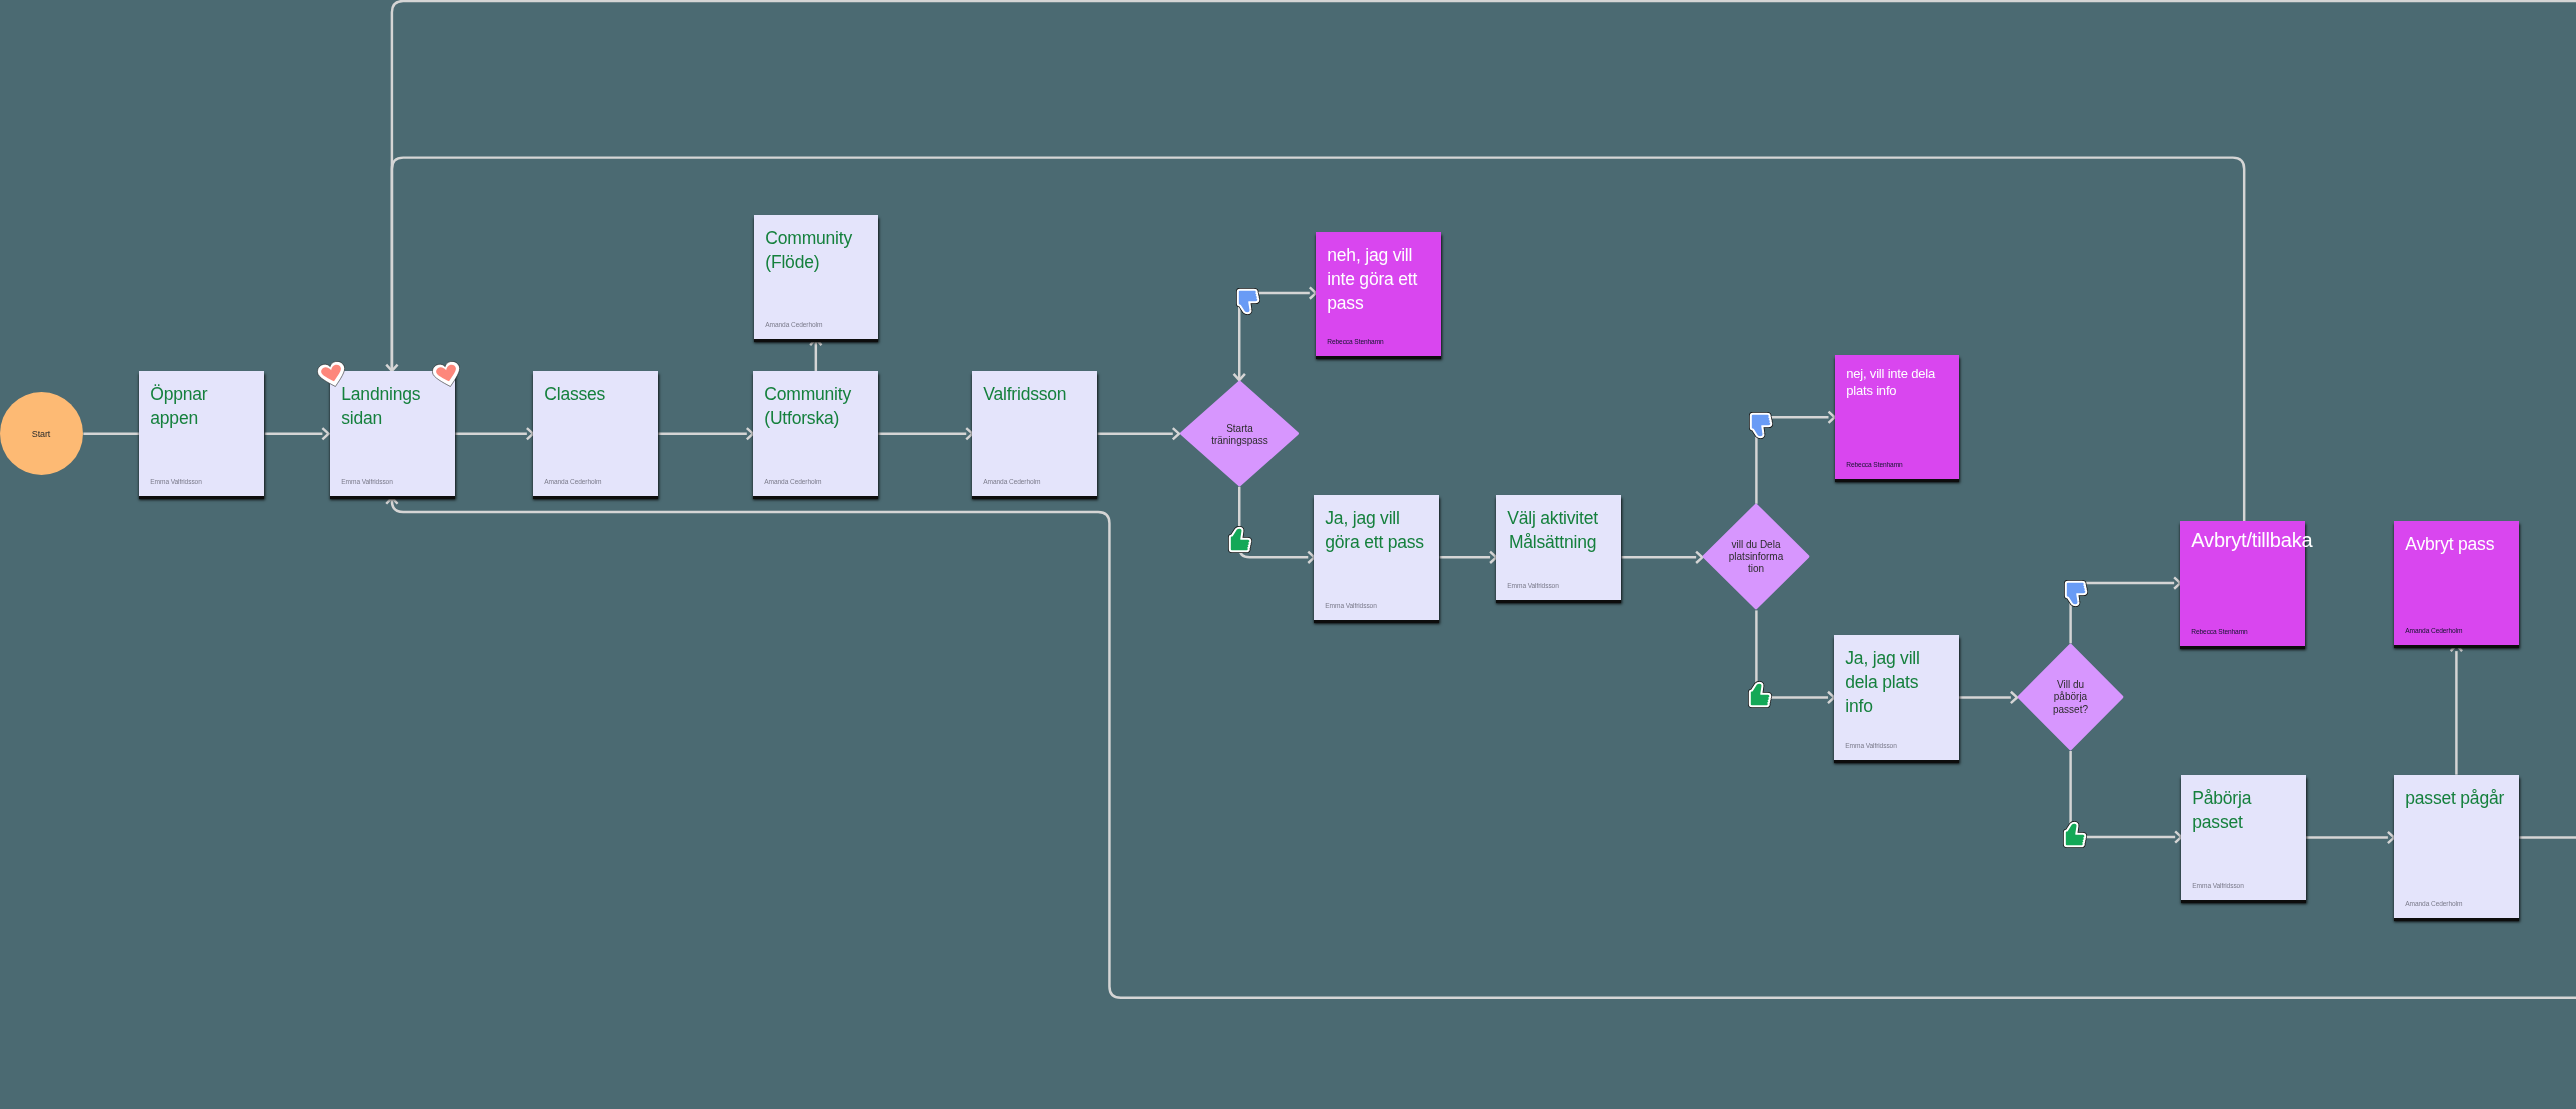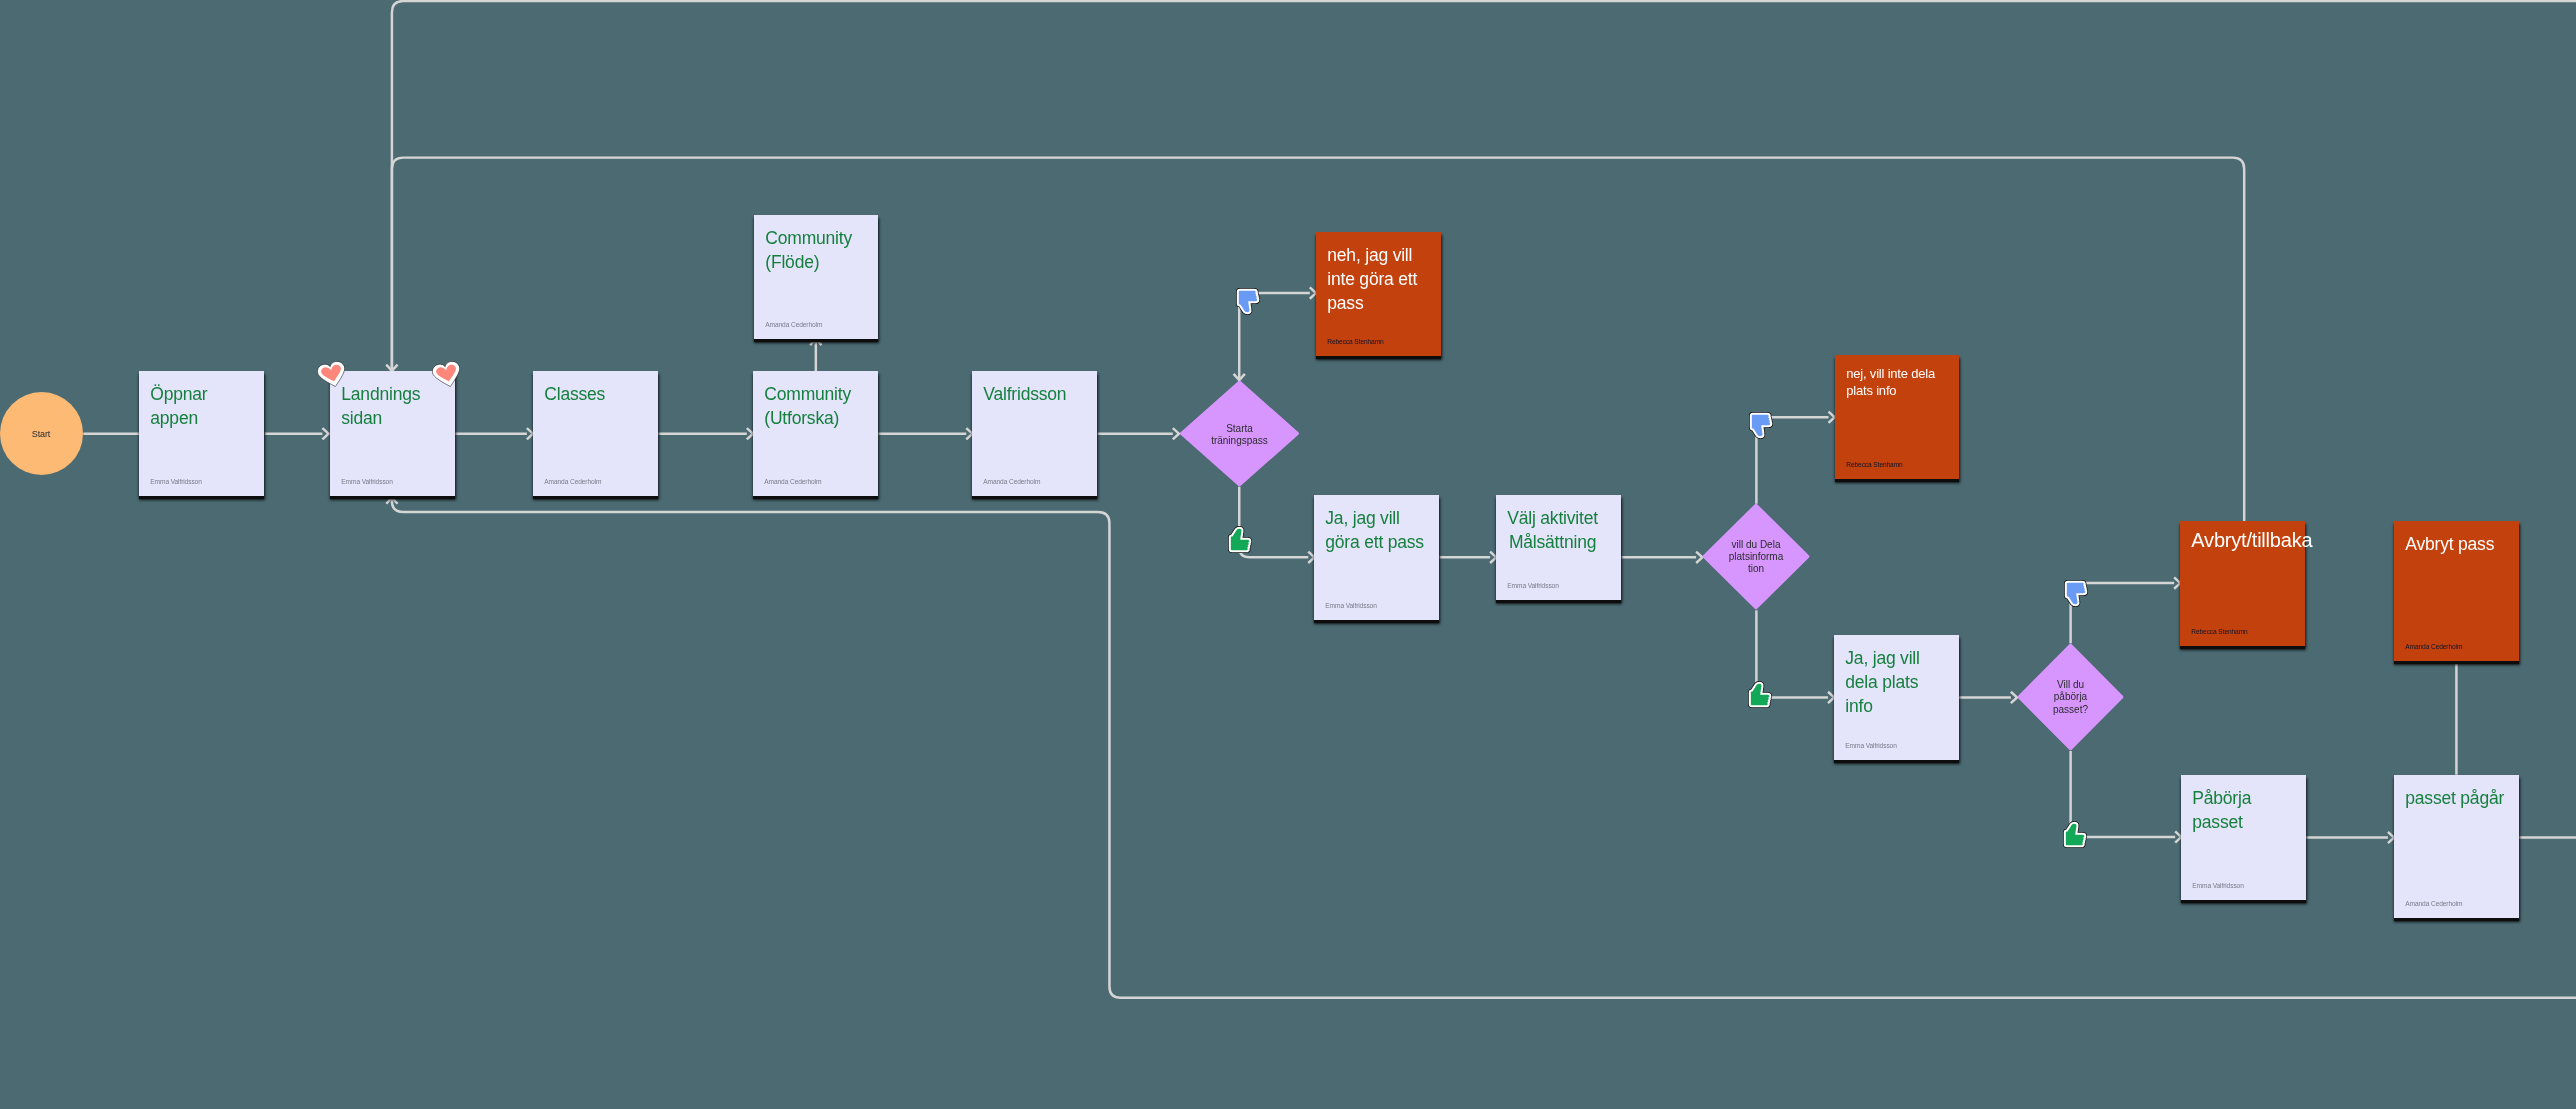--- a/index.html
+++ b/index.html
@@ -6,21 +6,21 @@
   html,body{margin:0;padding:0;}
   body{width:3230px;height:1109px;overflow:hidden;font-family:"Liberation Sans",sans-serif;background:#4b6a72;}
   #board{position:relative;width:3230px;height:1109px;background:#4b6a72;}
   svg.edges{position:absolute;left:0;top:0;width:3230px;height:1109px;}
   .node{position:absolute;box-sizing:border-box;}
   .sticky{background:#e4e4fb;box-shadow:0 3.1px 0 0 #0d0d0d, 0 3.6px 2.6px 0.5px rgba(0,0,0,.82);}
   .sticky .ttl{position:absolute;left:11.3px;top:11.3px;font-size:17.5px;line-height:24px;
      color:#15803d;letter-spacing:-0.2px;white-space:pre;}
   .sticky .au{position:absolute;left:11.3px;bottom:10.3px;font-size:6.6px;line-height:8.2px;
      color:#7b7b8b;letter-spacing:-0.1px;white-space:pre;}
-  .dark{background:#c2410c;}
+  .dark{background:#d946ef;}
   .dark .ttl{color:#ffffff;}
   .dark .au{color:#12142c;}
   .diamond{position:absolute;}
   .diamond svg{position:absolute;left:0;top:0;}
   .diamond .dl{position:absolute;left:0;right:0;top:50%;transform:translateY(-50%);
      text-align:center;font-size:10px;line-height:12.4px;color:#2b2b2b;
      letter-spacing:0;white-space:pre;margin-top:1px;}
   .circ{position:absolute;border-radius:50%;background:#fdba74;}
   .circ span{position:absolute;left:0;right:0;top:50%;transform:translateY(-50%);
      text-align:center;font-size:9px;line-height:12.4px;color:#2b2b2b;letter-spacing:-0.1px;}
@@ -170,21 +170,21 @@
       <div class="node sticky" style="left: 1834px; top: 635px; width: 125px; height: 125px;">
         <div class="ttl">Ja, jag vill
 dela plats
 info</div>
         <div class="au">Emma Valfridsson</div>
       </div>
       <div class="node sticky dark" style="left: 2180px; top: 521px; width: 125px; height: 125px;">
         <div class="ttl" style="font-size: 20px; line-height: 18.5px; top: 10.3px;">Avbryt/tillbaka</div>
         <div class="au">Rebecca Stenhamn</div>
       </div>
-      <div class="node sticky dark" style="left: 2394px; top: 521px; width: 125px; height: 140px;">
+      <div class="node sticky dark" style="left: 2394px; top: 521px; width: 125px; height: 124px;">
         <div class="ttl">Avbryt pass</div>
         <div class="au">Amanda Cederholm</div>
       </div>
       <div class="node sticky" style="left: 2181px; top: 775px; width: 125px; height: 125px;">
         <div class="ttl">Påbörja
 passet</div>
         <div class="au">Emma Valfridsson</div>
       </div>
       <div class="node sticky" style="left: 2394px; top: 775px; width: 125px; height: 143px;">
         <div class="ttl">passet pågår</div>

